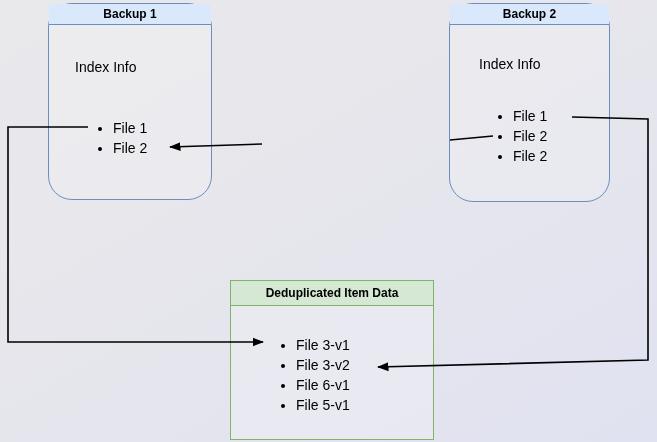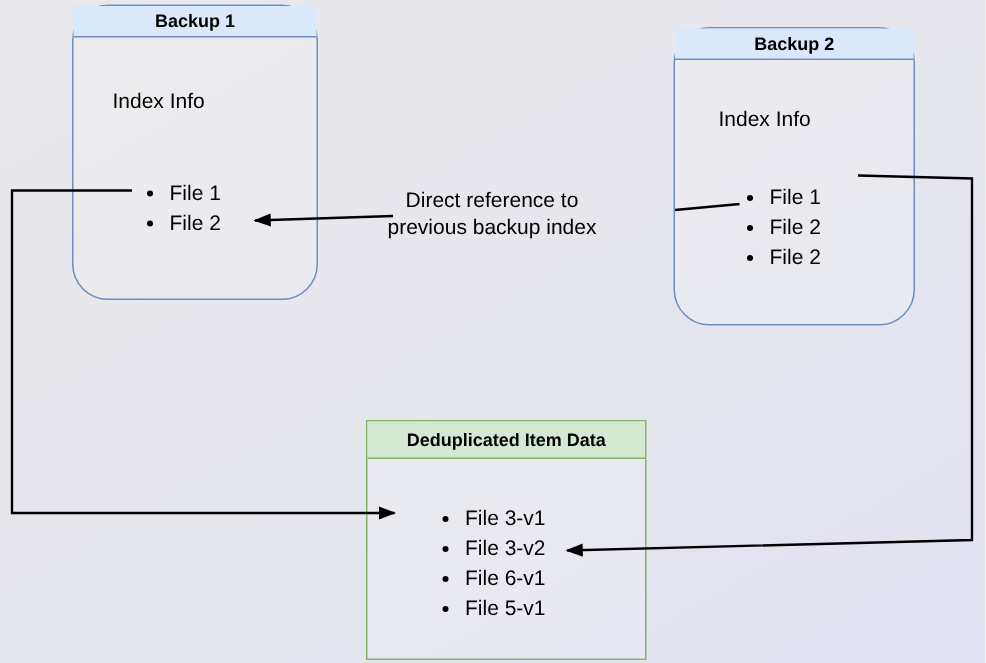--- a/index.html
+++ b/index.html
@@ -84,52 +84,48 @@
     </div>
     <div class="node-body">
       <span class="subtitle" style="left:26px; top:34px;">Index Info</span>
       <ul class="filelist" style="left:64px; top:93px;">
         <li>File 1</li>
         <li>File 2</li>
       </ul>
     </div>
   </div>
 
-  <div class="node blue" style="left:449px; top:18px; width:161px; height:199px;">
+  <div class="node blue" style="left:449px; top:3px; width:161px; height:199px;">
     <div class="node-header">
       <span>Backup 2</span>
     </div>
     <div class="node-body">
       <span class="subtitle" style="left:29px; top:31px;">Index Info</span>
       <ul class="filelist" style="left:63px; top:81px;">
         <li>File 1</li>
         <li>File 2</li>
         <li>File 2</li>
       </ul>
     </div>
   </div>
 
-  <div class="node green" style="left:244px; top:280px; width:187px; height:160px;">
+  <div class="node green" style="left:230px; top:280px; width:204px; height:160px;">
     <div class="node-header">
       <span>Deduplicated Item Data</span>
     </div>
     <div class="node-body">
       <ul class="filelist" style="left:65px; top:29px;">
         <li>File 3-v1</li>
         <li>File 3-v2</li>
         <li>File 6-v1</li>
         <li>File 5-v1</li>
       </ul>
     </div>
   </div>
 
-  <div id="edge-label">
-    <div>Direct reference to</div>
-    <div>previous backup index</div>
-  </div>
 
   <svg class="arrows" viewBox="0 0 657 442">
     <defs>
       <marker id="arrowhead" markerWidth="12" markerHeight="10" refX="10.5" refY="5" orient="auto" markerUnits="userSpaceOnUse">
         <path d="M0,0.6 L11.5,5 L0,9.4 z" fill="#000"></path>
       </marker>
     </defs>
 
     <path d="M 88 127 L 8 127 L 8 342 L 263 342" fill="none" stroke="#000" stroke-width="1.6" marker-end="url(#arrowhead)"></path>
 

